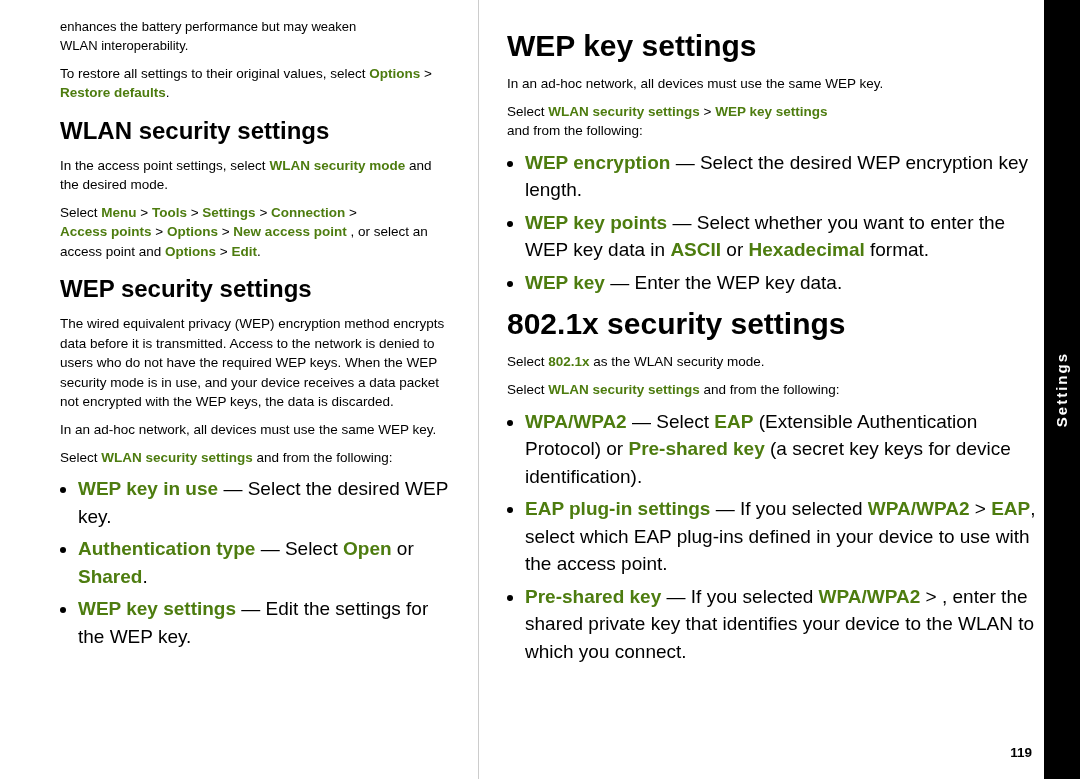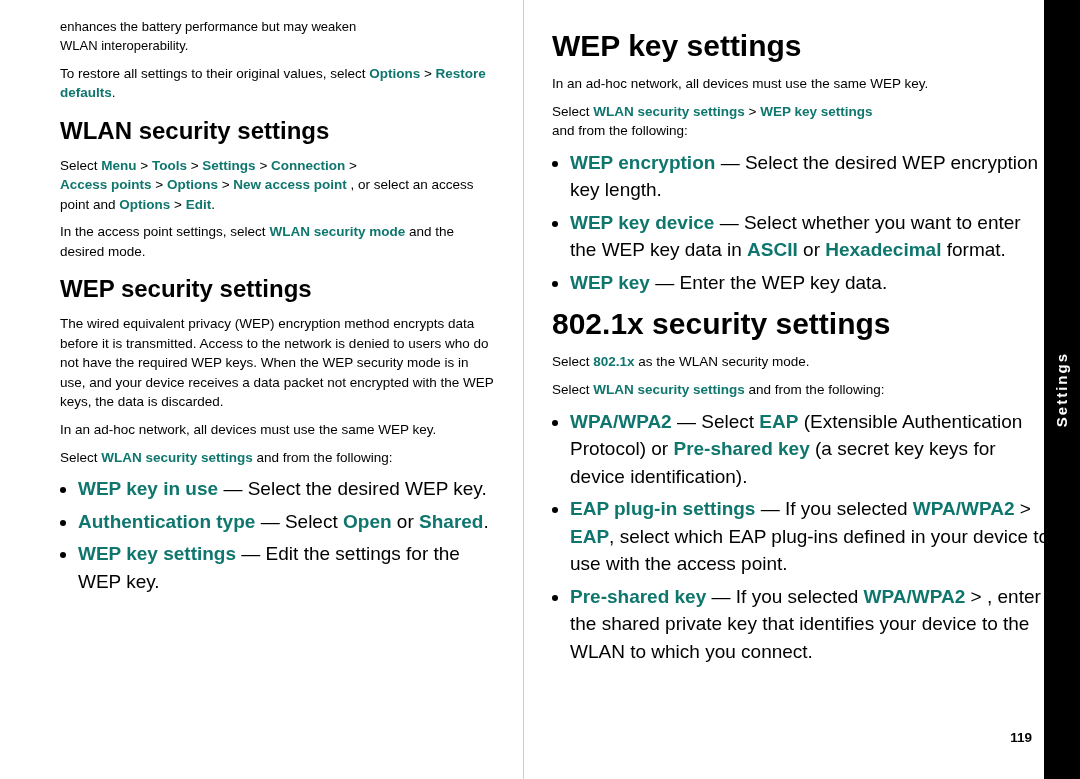--- a/index.html
+++ b/index.html
@@ -9,21 +9,21 @@
       font-family: 'Nokia Pure', Arial, sans-serif;
       font-size: 13.5px;
       line-height: 1.45;
       color: #000;
       background: #fff;
       overflow: hidden;
       display: flex;
     }
 
     .left-column {
-      width: 524px;
+      width: 479px;
       padding: 18px 28px 18px 60px;
       border-right: 1px solid #ccc;
       overflow: hidden;
     }
 
     .right-column {
       flex: 1;
       padding: 18px 28px 18px 28px;
       position: relative;
       overflow: hidden;
@@ -76,27 +76,27 @@
       margin: 6px 0 8px 18px;
     }
 
     ul li {
       margin-bottom: 5px;
       font-size: 19px;
       line-height: 1.45;
     }
 
     .link-blue {
-      color: #0f766e;
+      color: #4d7c0f;
       font-weight: bold;
     }
 
     .page-number {
       position: absolute;
-      bottom: 31px;
+      bottom: 16px;
       right: 48px;
       font-size: 13.5px;
       font-weight: bold;
     }
 
     .top-text {
       font-size: 13px;
       margin-bottom: 8px;
       line-height: 1.45;
     }
@@ -113,20 +113,26 @@
   <p>
     <span>To restore all settings to their original values, select</span>
     <span class="link-blue">Options</span>
     <span> &gt; </span>
     <span class="link-blue">Restore defaults</span><span>.</span>
   </p>
 
   <h2>WLAN security settings</h2>
 
   <p>
+    <span>In the access point settings, select</span>
+    <span class="link-blue">WLAN security mode</span>
+    <span> </span><span>and the desired mode.</span>
+  </p>
+
+  <p>
     <span>Select</span>
     <span class="link-blue">Menu</span>
     <span> &gt; </span>
     <span class="link-blue">Tools</span>
     <span> &gt; </span>
     <span class="link-blue">Settings</span>
     <span> &gt; </span>
     <span class="link-blue">Connection</span>
     <span> &gt;<br></span>
     <span class="link-blue">Access points</span>
@@ -134,26 +140,20 @@
     <span class="link-blue">Options</span>
     <span> &gt; </span>
     <span class="link-blue">New access point</span>
     <span>, or</span>
     <span> select an access point and </span>
     <span class="link-blue">Options</span>
     <span> &gt; </span>
     <span class="link-blue">Edit</span><span>.</span>
   </p>
 
-  <p>
-    <span>In the access point settings, select</span>
-    <span class="link-blue">WLAN security mode</span>
-    <span> </span><span>and the desired mode.</span>
-  </p>
-
   <h2>WEP security settings</h2>
 
 
   <p>The wired equivalent privacy (WEP) encryption method encrypts data before it is transmitted. Access to the network is denied to users who do not have the required WEP keys. When the WEP security mode is in use, and your device receives a data packet not encrypted with the WEP keys, the data is discarded.</p>
 
   <p>In an ad-hoc network, all devices must use the same WEP key.</p>
 
   <p>
     <span>Select</span>
     <span> </span>
@@ -202,21 +202,21 @@
     <span>and from the following:</span>
   </p>
 
   <ul>
     <li>
       <span class="link-blue">WEP encryption</span>
       <span> </span>
       <span>— Select the desired WEP encryption key length.</span>
     </li>
     <li>
-      <span class="link-blue">WEP key device</span>
+      <span class="link-blue">WEP key points</span>
       <span> </span>
       <span>— Select whether you want to enter the WEP key data in</span>
       <span> </span>
       <span class="link-blue">ASCII</span>
       <span> </span>
       <span>or</span>
       <span> </span>
       <span class="link-blue">Hexadecimal</span>
       <span> </span>
       <span>format.</span>

